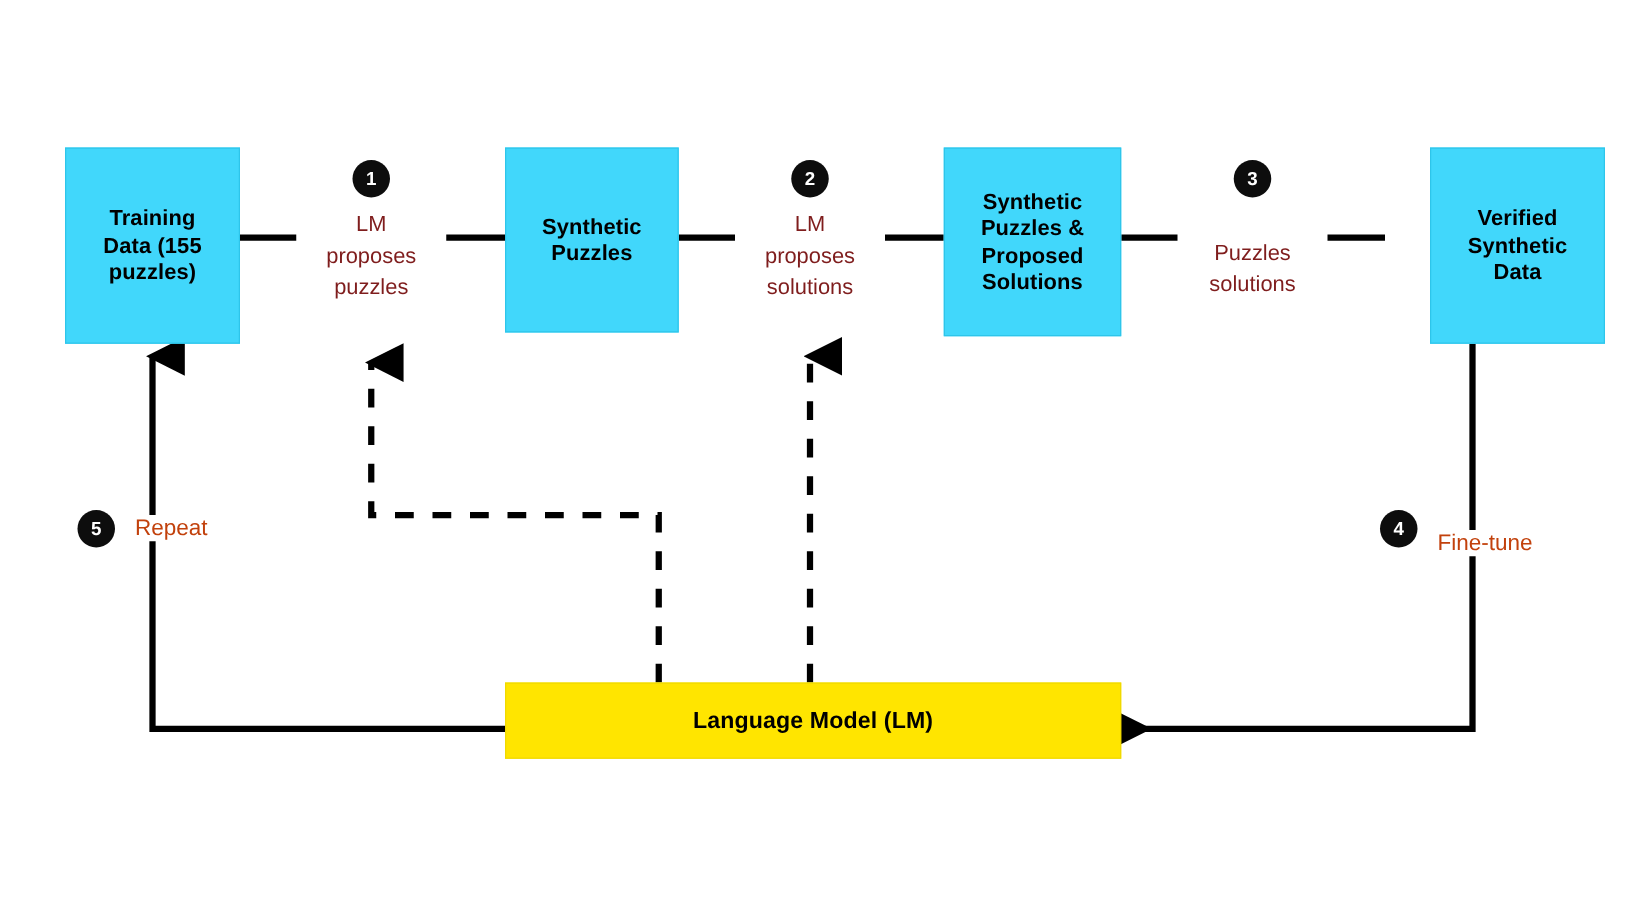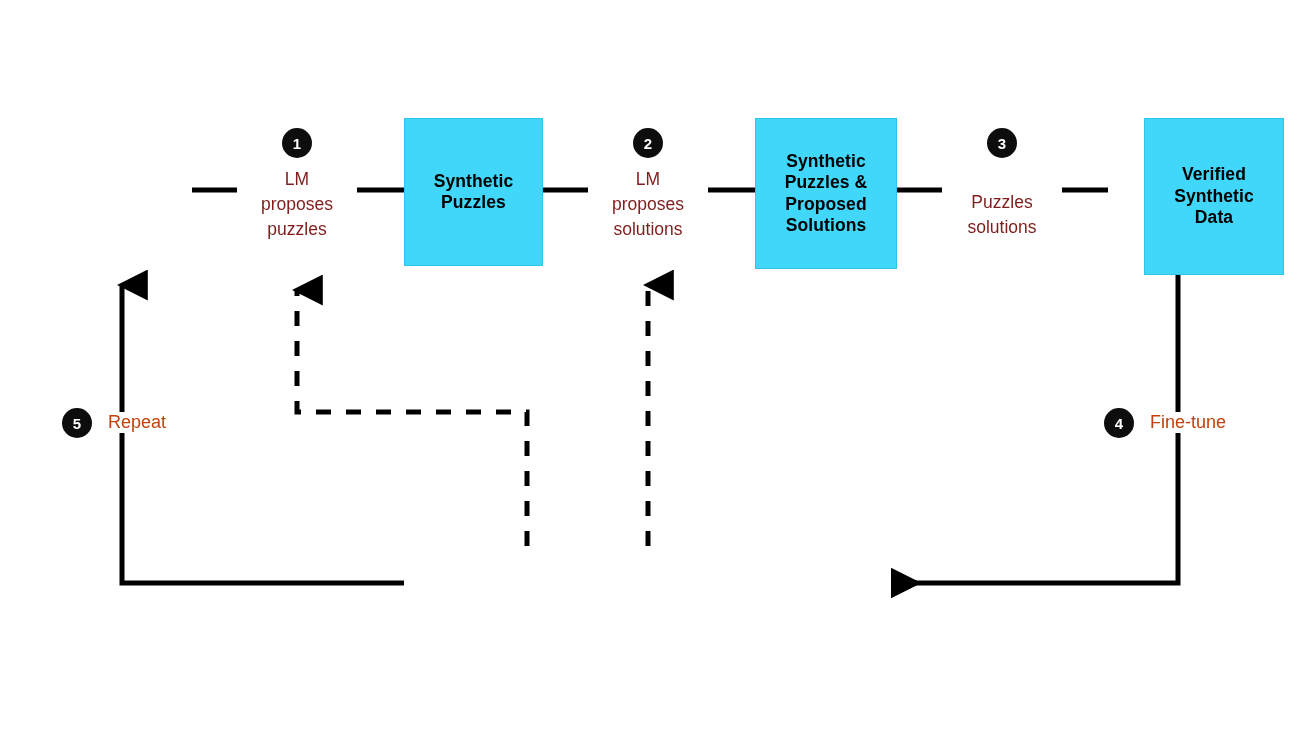--- a/index.html
+++ b/index.html
@@ -107,39 +107,47 @@
 
     <path d="M 404 583 L 122 583 L 122 285" fill="none" stroke="#000000" stroke-width="5" marker-end="url(#arrow-up)"></path>
 
     <path d="M 1178 275 L 1178 583 L 906 583" fill="none" stroke="#000000" stroke-width="5" marker-end="url(#arrow-left)"></path>
 
     <path d="M 527 546 L 527 412 L 297 412 L 297 290" fill="none" stroke="#000000" stroke-width="5" stroke-dasharray="15 15" marker-end="url(#arrow-up)"></path>
 
     <path d="M 648 546 L 648 285" fill="none" stroke="#000000" stroke-width="5" stroke-dasharray="15 15" marker-end="url(#arrow-up)"></path>
   </svg>
 
+  <div class="node-box node-cyan" style="left:52px; top:118px; width:140px; height:157px;">
+    <span class="node-label">Training
+Data (155
+puzzles)</span>
+  </div>
 
   <div class="node-box node-cyan" style="left:404px; top:118px; width:139px; height:148px;">
     <span class="node-label">Synthetic
 Puzzles</span>
   </div>
 
   <div class="node-box node-cyan" style="left:755px; top:118px; width:142px; height:151px;">
     <span class="node-label">Synthetic
 Puzzles &amp;
 Proposed
 Solutions</span>
   </div>
 
   <div class="node-box node-cyan" style="left:1144px; top:118px; width:140px; height:157px;">
     <span class="node-label">Verified
 Synthetic
 Data</span>
   </div>
 
+  <div class="node-box node-yellow" style="left:404px; top:546px; width:493px; height:61px;">
+    <span class="node-label">Language Model (LM)</span>
+  </div>
 
   <div class="badge" style="left:282px; top:128px;">
     <span>1</span>
   </div>
   <div class="edge-label" style="left:237px; top:167px; width:120px;">LM
 proposes
 puzzles</div>
 
   <div class="badge" style="left:633px; top:128px;">
     <span>2</span>
@@ -150,20 +158,20 @@
 
   <div class="badge" style="left:987px; top:128px;">
     <span>3</span>
   </div>
   <div class="edge-label" style="left:942px; top:190px; width:120px;">Puzzles
 solutions</div>
 
   <div class="badge" style="left:1104px; top:408px;">
     <span>4</span>
   </div>
-  <div class="side-label" style="left:1146px; top:412px;">Fine-tune</div>
+  <div class="side-label" style="left:1146px; top:424px;">Fine-tune</div>
 
   <div class="badge" style="left:62px; top:408px;">
     <span>5</span>
   </div>
   <div class="side-label" style="left:104px; top:412px;">Repeat</div>
 
 </div>
 
 </body></html>

